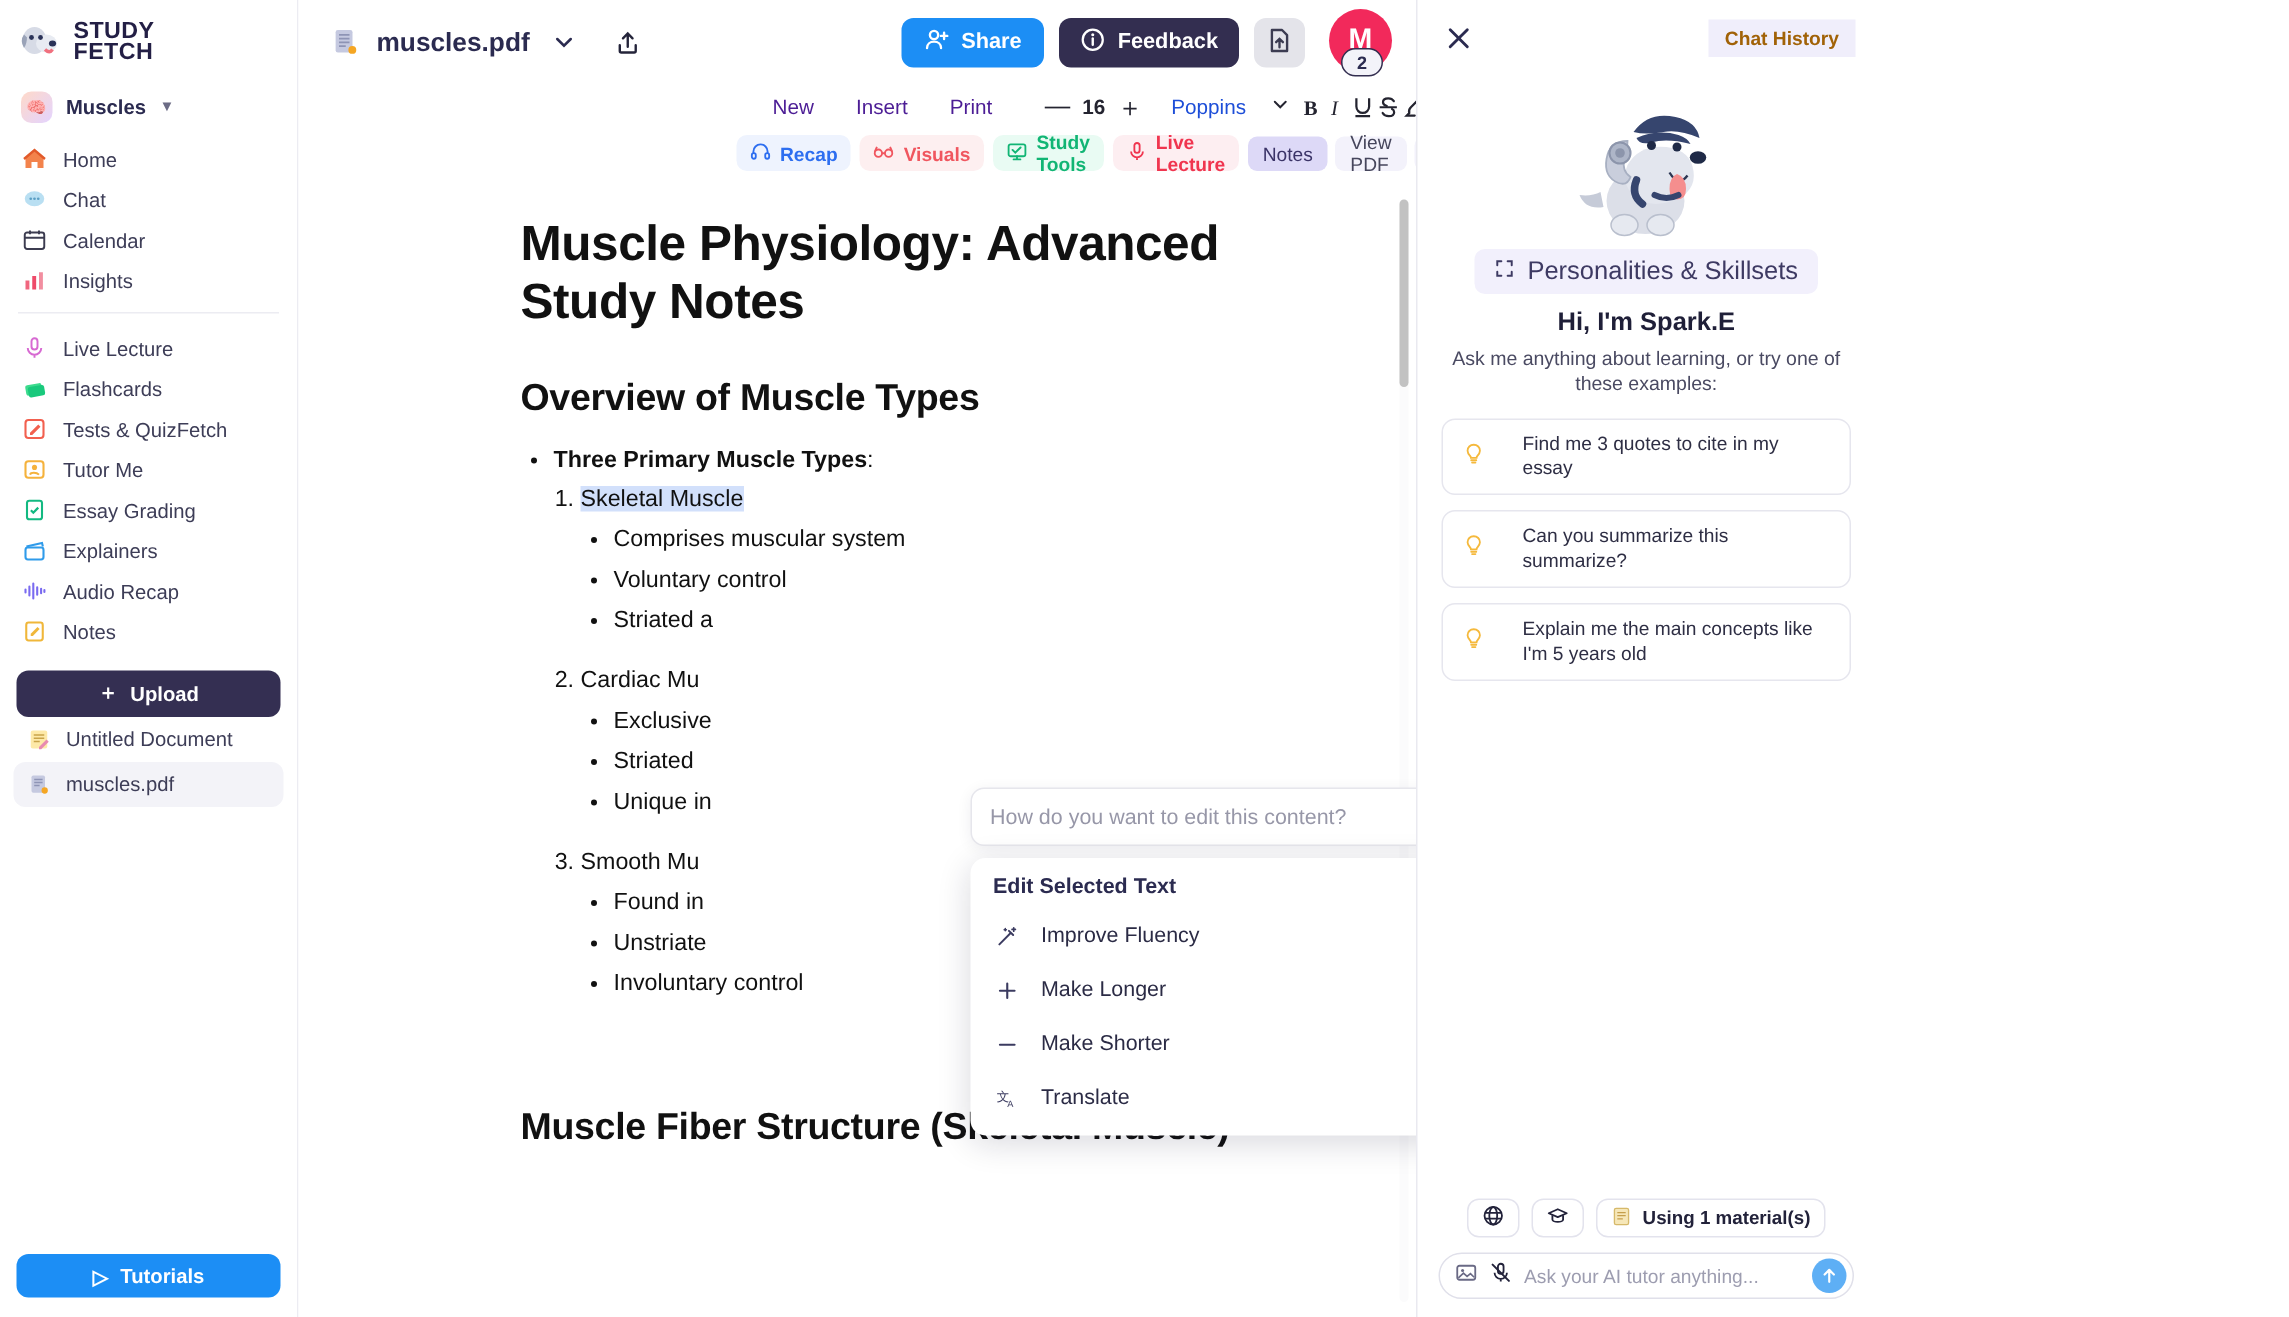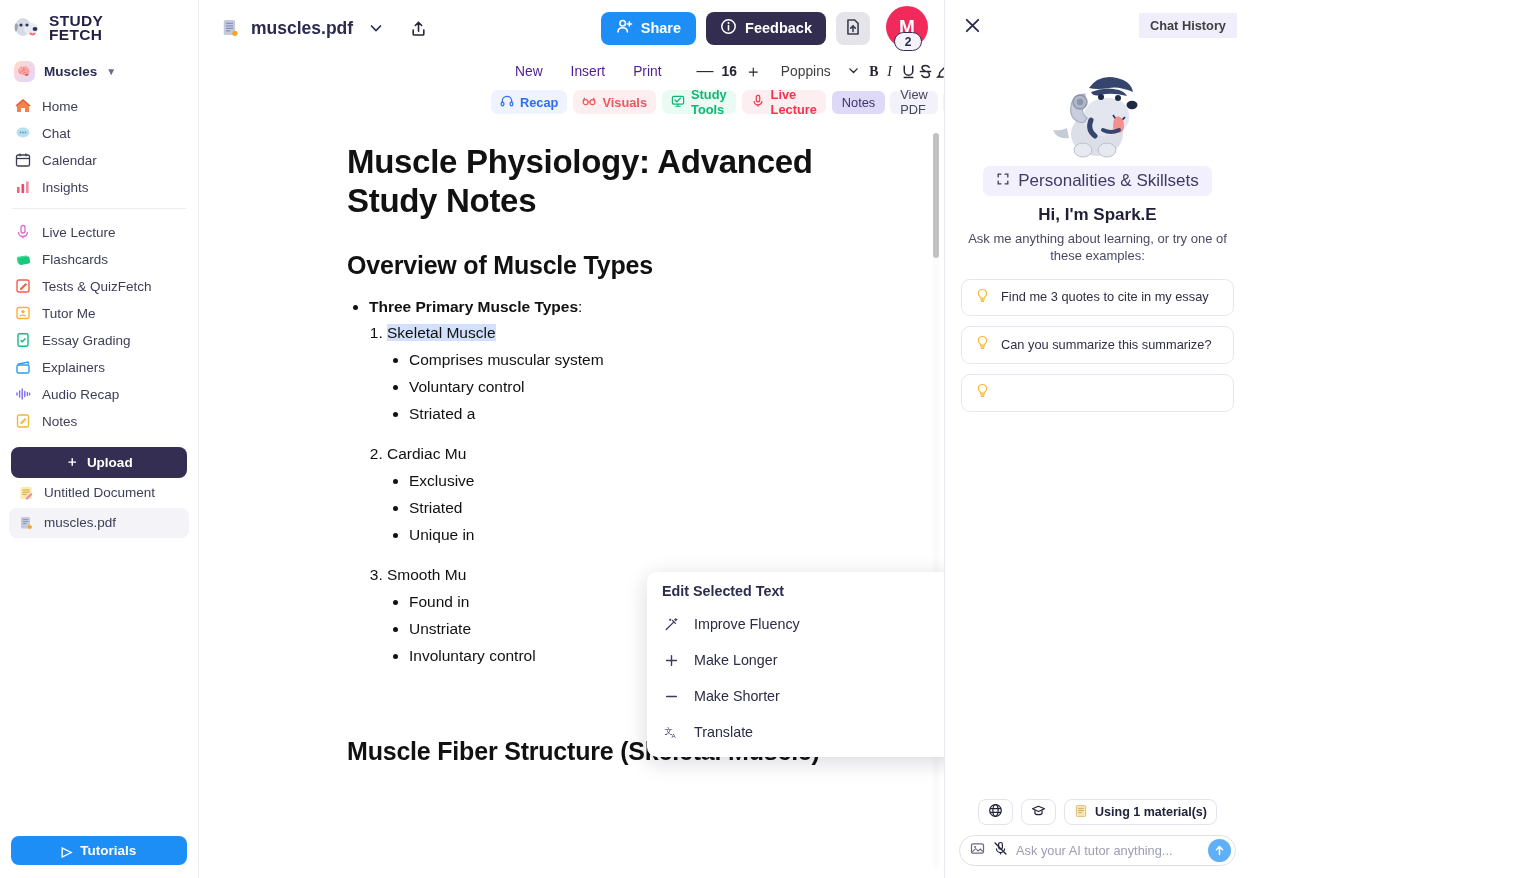--- a/index.html
+++ b/index.html
@@ -110,21 +110,21 @@
     font-size: 12px; color: #2b2b50; font-weight: 600;
     display: flex; align-items: center; justify-content: center;
   }
 
   
   .fmtbar { height: 30px; display: flex; align-items: center; gap: 0; padding-left: 302px; }
   .fmt-txt { font-size: 13.8px; color: #4c1d95; padding: 0 14px; cursor: pointer; white-space: nowrap; }
   .fmt-sep { width: 1px; height: 20px; background: #d8d8e0; margin: 0 8px; }
   .step-btn { font-size: 17px; color: #242430; cursor: pointer; padding: 0 5px; }
   .fsize { font-size: 13.8px; font-weight: bold; color: #242430; padding: 0 3px; }
-  .fontname { font-size: 13.8px; color: #404040; padding: 0 10px 0 14px; cursor: pointer; }
+  .fontname { font-size: 13.8px; color: #1d4ed8; padding: 0 10px 0 14px; cursor: pointer; }
   .font-chev { padding: 0 6px; cursor: pointer; color:#242430; font-size:11px; }
   .fmt-ico { width: 30px; height: 26px; display: flex; align-items: center; justify-content: center; cursor: pointer; border-radius: 5px; }
 
   
   .pillbar { height: 32px; display: flex; align-items: center; gap: 6px; padding-left: 292px; }
   .pill {
     height: 24px; border-radius: 7px; padding: 0 9px;
     display: flex; align-items: center; gap: 6px;
     font-size: 12.8px; font-weight: bold; cursor: pointer;
   }
@@ -213,35 +213,35 @@
 
   
   .chat {
     width: 306px; flex: 0 0 306px; height: 878px;
     border-left: 1px solid #e9e9f0; background: #fff;
     display: flex; flex-direction: column; position: relative;
   }
   .chat-top { display: flex; align-items: center; justify-content: space-between; padding: 13px 13px 0 18px; }
   .chat-close { cursor: pointer; display:flex; }
   .chat-history {
-    background: #f0eefb; color: #404040; font-size: 12.8px; font-weight: bold;
+    background: #f0eefb; color: #a16207; font-size: 12.8px; font-weight: bold;
     padding: 5px 11px; border-radius: 0; cursor: pointer;
   }
   .mascot { margin: 12px auto 0 auto; width: 118px; height: 112px; }
   .pers-btn {
     margin: 4px auto 0 auto; background: #f2f0fc; color: #3e3a63;
     font-size: 17px; padding: 5px 13px; border-radius: 7px;
     display: flex; align-items: center; gap: 8px; cursor: pointer; width: fit-content;
   }
   .chat-hi { text-align: center; font-size: 17px; font-weight: bold; color: #1f1f38; margin-top: 9px; }
   .chat-sub { text-align: center; font-size: 13px; color: #4a4a62; line-height: 1.33; margin: 5px 20px 0 20px; }
   .suggestions { padding: 14px 16px 0 16px; display: flex; flex-direction: column; gap: 10px; }
   .sugg {
     border: 1px solid #e6e6ee; border-radius: 9px; min-height: 34px;
-    display: flex; align-items: center; gap: 11px; padding: 8px 12px 8px 13px;
+    display: flex; align-items: center; gap: 25px; padding: 8px 12px 8px 13px;
     font-size: 12.8px; color: #2e2e44; cursor: pointer; line-height: 1.32;
   }
   .chat-spacer { flex: 1; }
   .chat-tools { display: flex; align-items: center; justify-content: center; gap: 8px; padding-bottom: 10px; }
   .ctool {
     border: 1px solid #e3e3ed; border-radius: 8px; height: 26px;
     display: flex; align-items: center; justify-content: center; padding: 0 9px;
     cursor: pointer; gap: 7px; font-size: 12.5px; font-weight: bold; color: #22223a;
   }
   .chat-inputbar {
@@ -695,20 +695,28 @@
                   <li>Involuntary control</li>
                 </ul>
               </li>
             </ol>
           </li>
         </ul>
 
         <h2 class="doc-h2 lower">Muscle Fiber Structure (Skeletal Muscle)</h2>
       </div>
 
+      <div class="ai-input">
+        <input placeholder="How do you want to edit this content?" style="">
+        <span class="ai-send">
+          <svg width="19" height="19" viewBox="0 0 16 16">
+              <path d="M2.5 8h10.6M9.2 4.2 13.2 8l-4 3.8" stroke="#24243a" stroke-width="1.5" fill="none" stroke-linecap="round" stroke-linejoin="round"></path>
+            </svg>
+        </span>
+      </div>
 
       <div class="edit-menu">
         <div class="em-head">
           <span class="em-title">Edit Selected Text</span>
           <span class="em-close">
             <svg width="16" height="16" viewBox="0 0 16 16">
                 <path d="M3.4 3.4 12.6 12.6M12.6 3.4 3.4 12.6" stroke="#2b2b50" stroke-width="1.6" stroke-linecap="round"></path>
               </svg>
           </span>
         </div>
@@ -847,20 +855,21 @@
         </span>
         <span>Can you summarize this summarize?</span>
       </div>
       <div class="sugg">
         <span>
           <svg width="15" height="15" viewBox="0 0 16 16">
               <path d="M8 1.6c-2.6 0-4.4 1.9-4.4 4.2 0 1.7 1 2.8 1.8 3.7.4.5.6.9.6 1.4h4c0-.5.2-.9.6-1.4.8-.9 1.8-2 1.8-3.7 0-2.3-1.8-4.2-4.4-4.2z" fill="none" stroke="#f5b93c" stroke-width="1.3"></path>
               <path d="M6.2 12.6h3.6M6.8 14.3h2.4" stroke="#f5b93c" stroke-width="1.3" stroke-linecap="round"></path>
             </svg>
         </span>
+        <span>Explain me the main concepts like I'm 5 years old</span>
       </div>
     </div>
 
     <div class="chat-spacer"></div>
 
     <div class="chat-tools">
       <span class="ctool">
         <span>
           <svg width="15" height="15" viewBox="0 0 16 16">
               <circle cx="8" cy="8" r="6.2" fill="none" stroke="#22223a" stroke-width="1.3"></circle>

